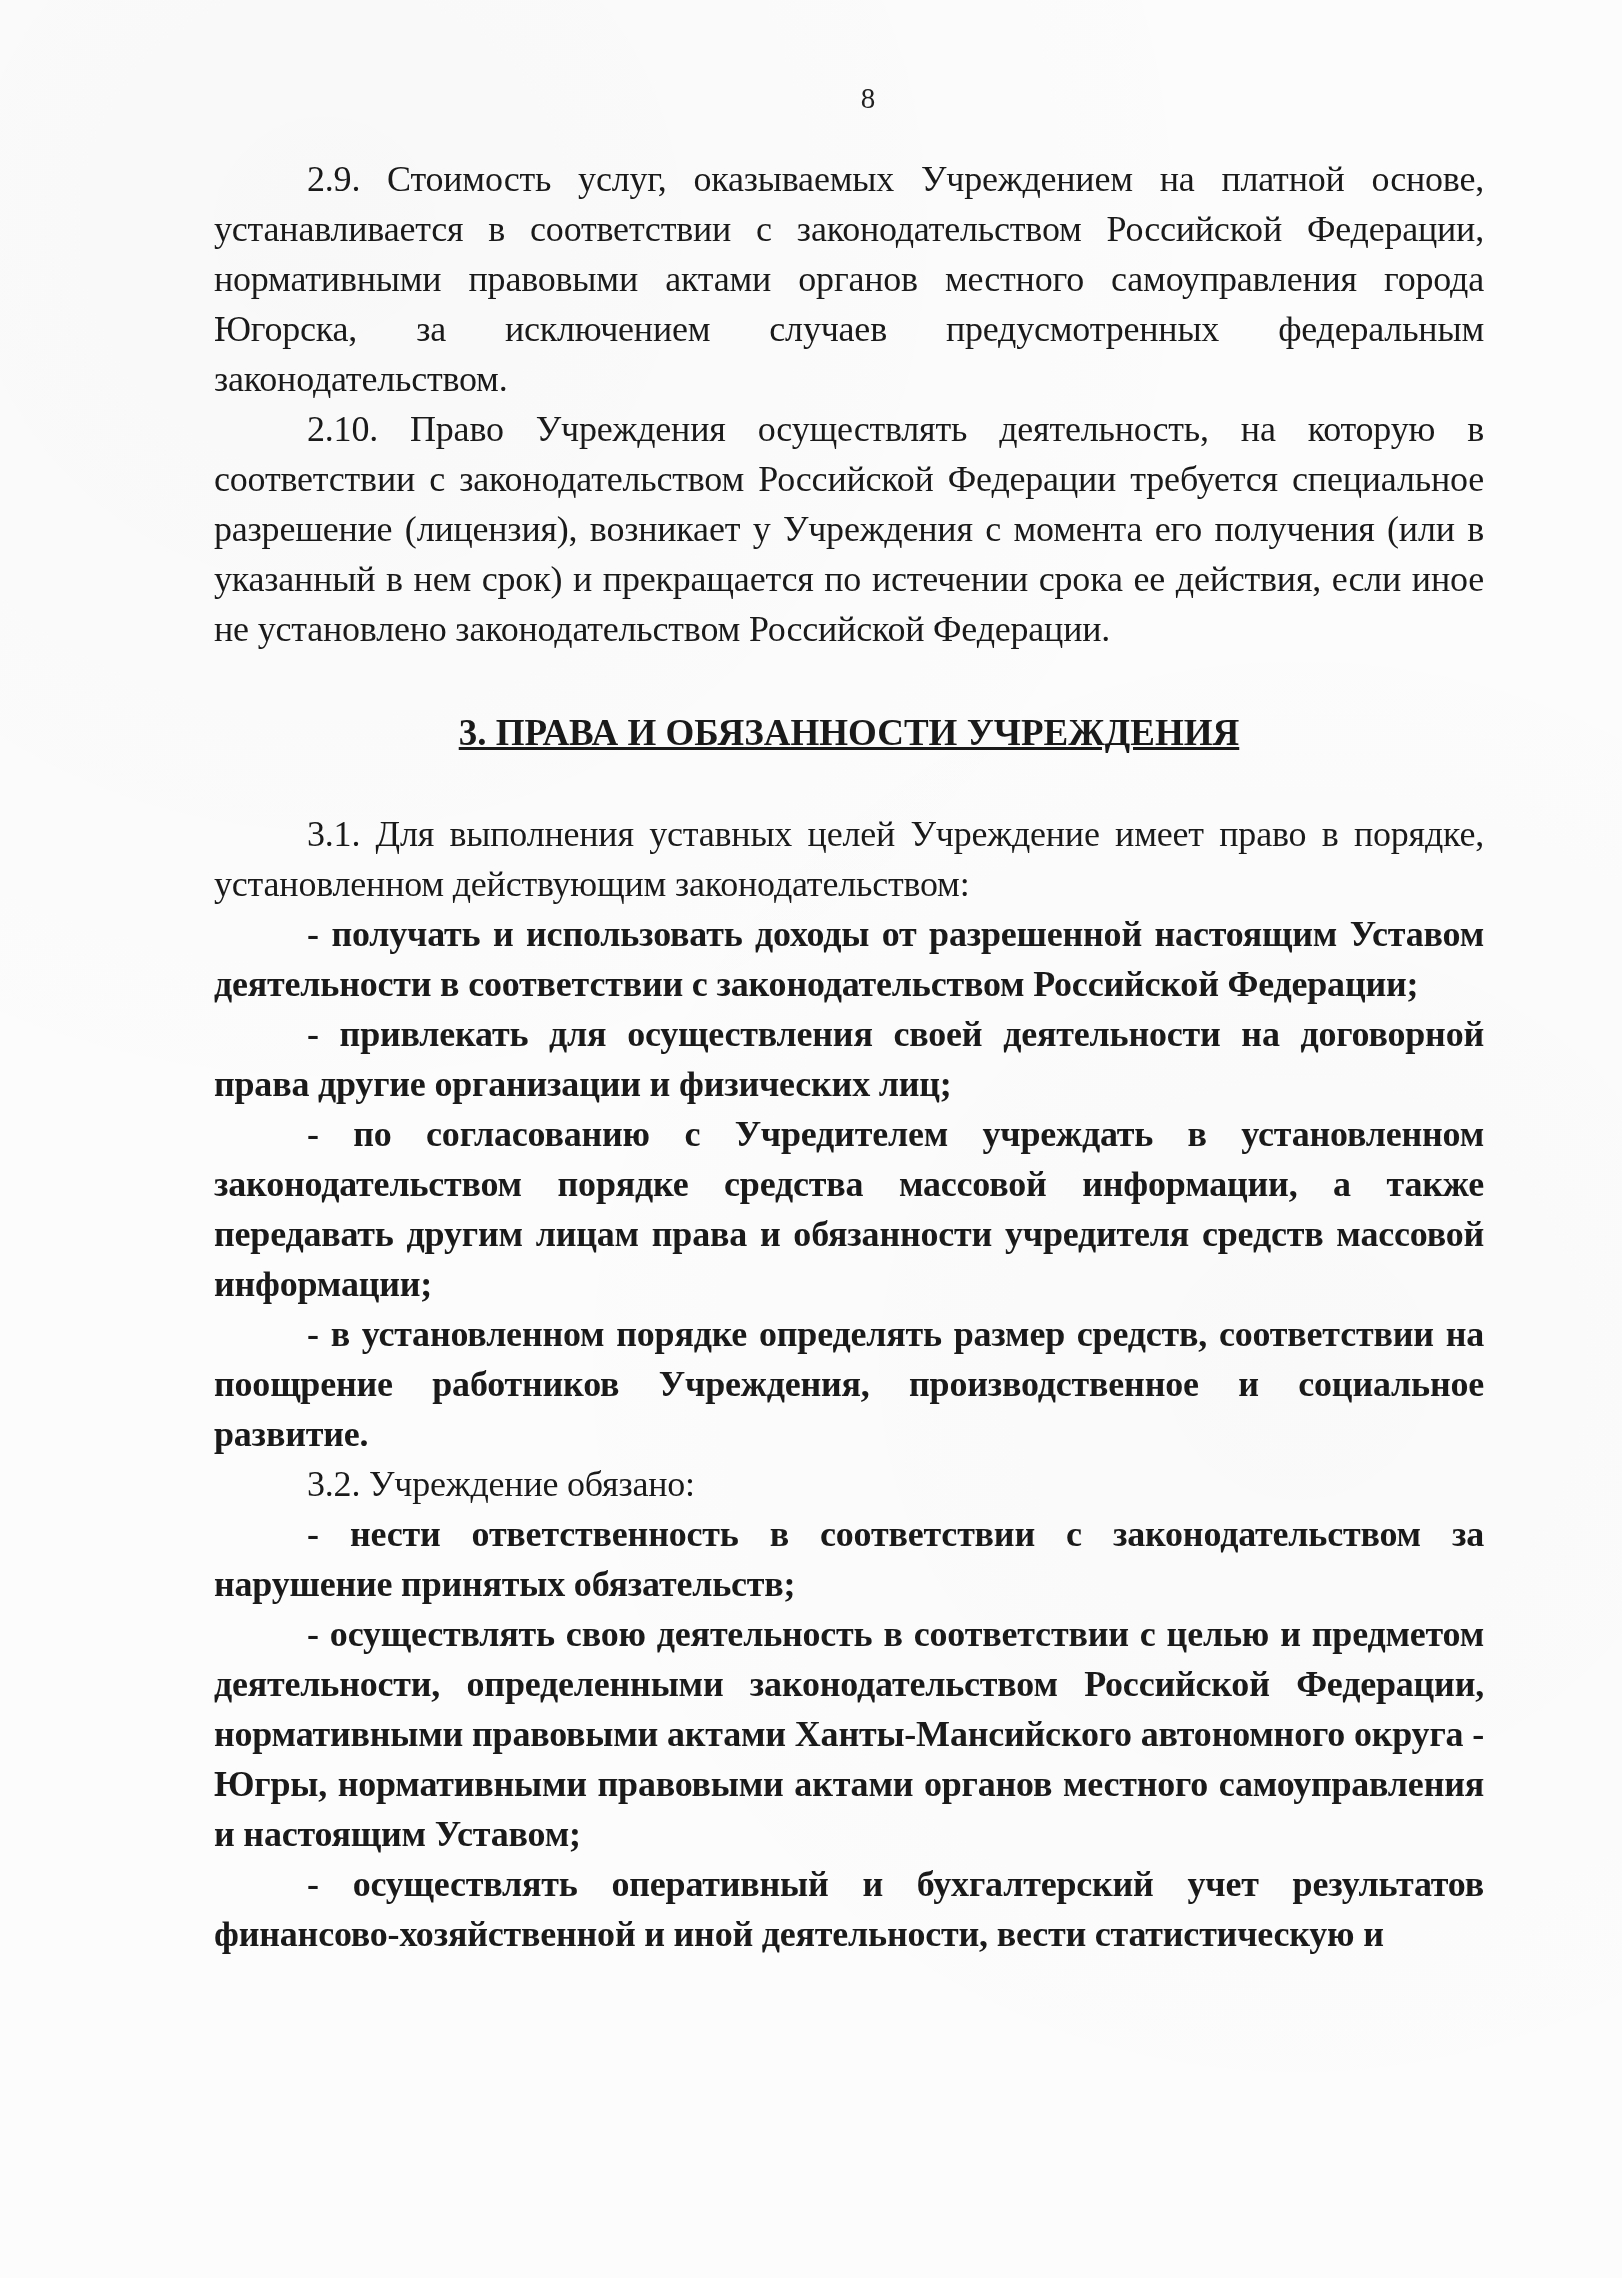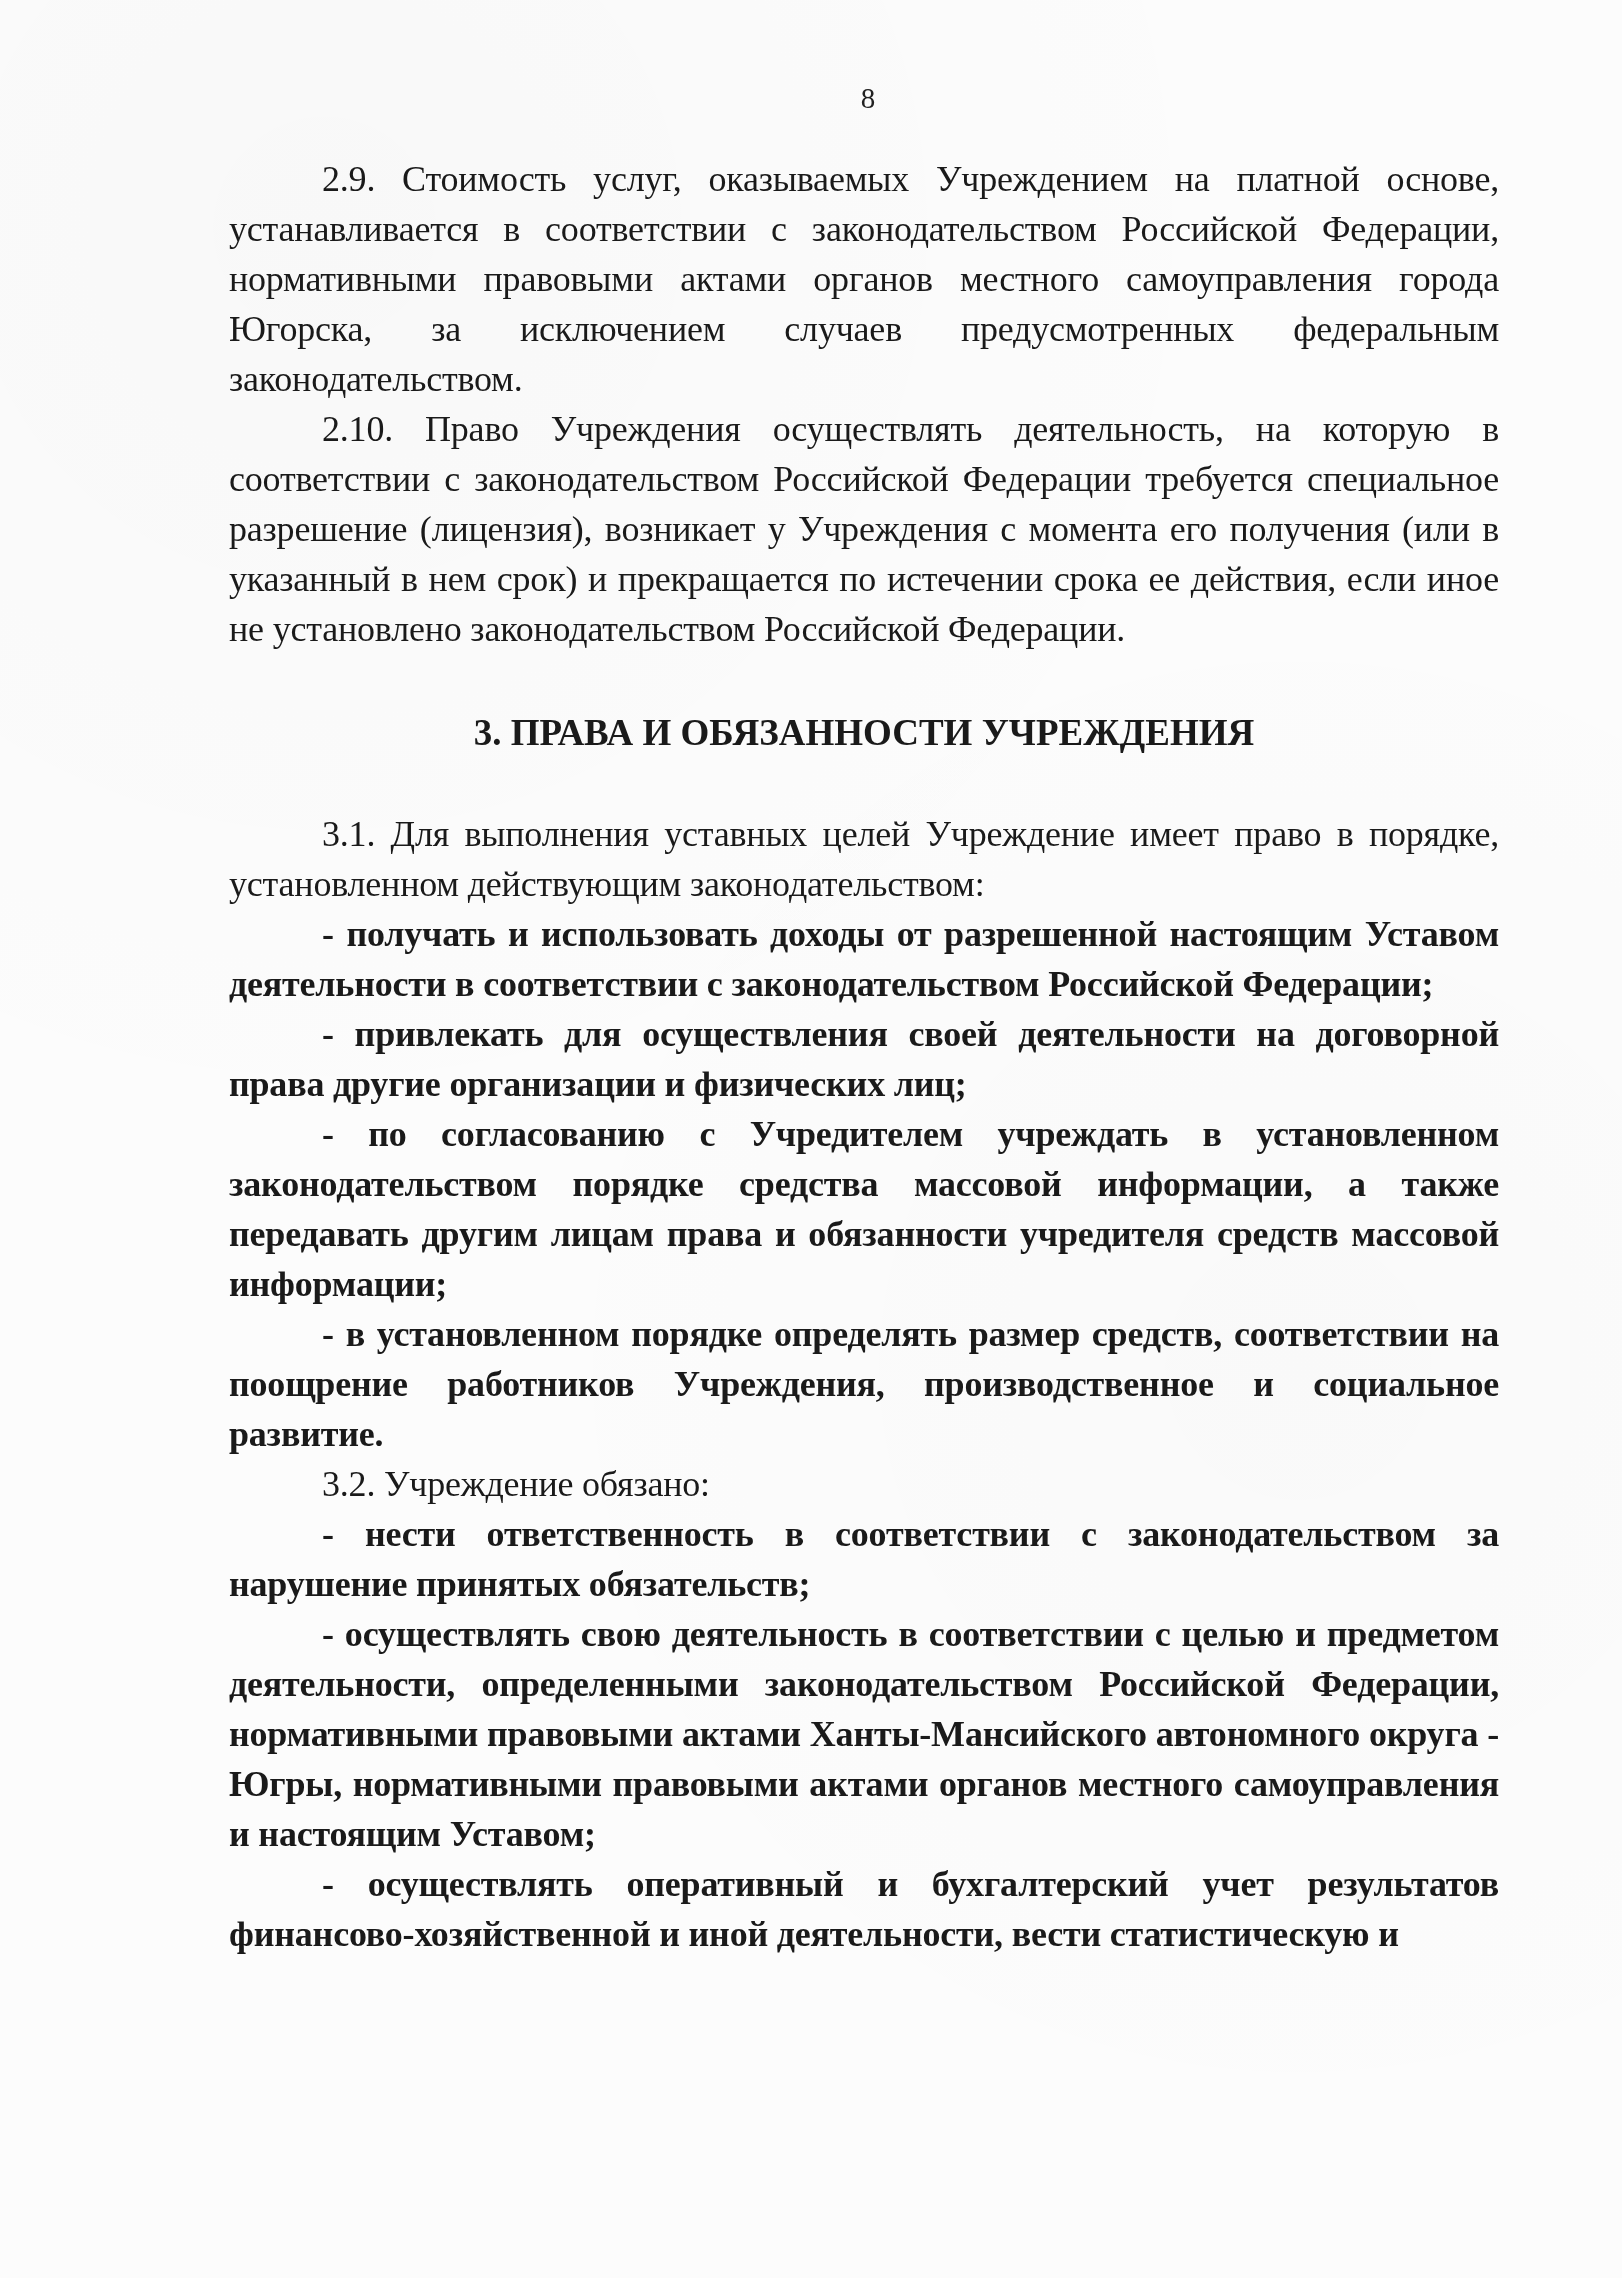--- a/index.html
+++ b/index.html
@@ -30,21 +30,21 @@
       position: absolute;
       top: 82px;
       left: 0;
       width: 1736px;
       text-align: center;
       font-size: 29px;
       color: #222;
     }
     .content {
       position: absolute;
-      left: 229px;
+      left: 214px;
       top: 154px;
       width: 1270px;
     }
     p.para {
       margin: 0;
       font-size: 36px;
       line-height: 50px;
       text-align: justify;
       text-indent: 93px;
       letter-spacing: -0.2px;
@@ -58,20 +58,21 @@
       letter-spacing: -0.2px;
       font-weight: bold;
     }
     h2.section-title {
       margin: 51px 0 49px 0;
       font-size: 37px;
       font-weight: bold;
       text-align: center;
       letter-spacing: 0px;
       line-height: 55px;
+      text-decoration: underline;
     }
   </style>
 </head>
 <body>
 
 <div class="page">
   <div class="page-number">8</div>
 
   <div class="content">
     <p class="para">2.9. Стоимость услуг, оказываемых Учреждением на платной основе, устанавливается в соответствии с законодательством Российской Федерации, нормативными правовыми актами органов местного самоуправления города Югорска, за исключением случаев предусмотренных федеральным законодательством.</p>

